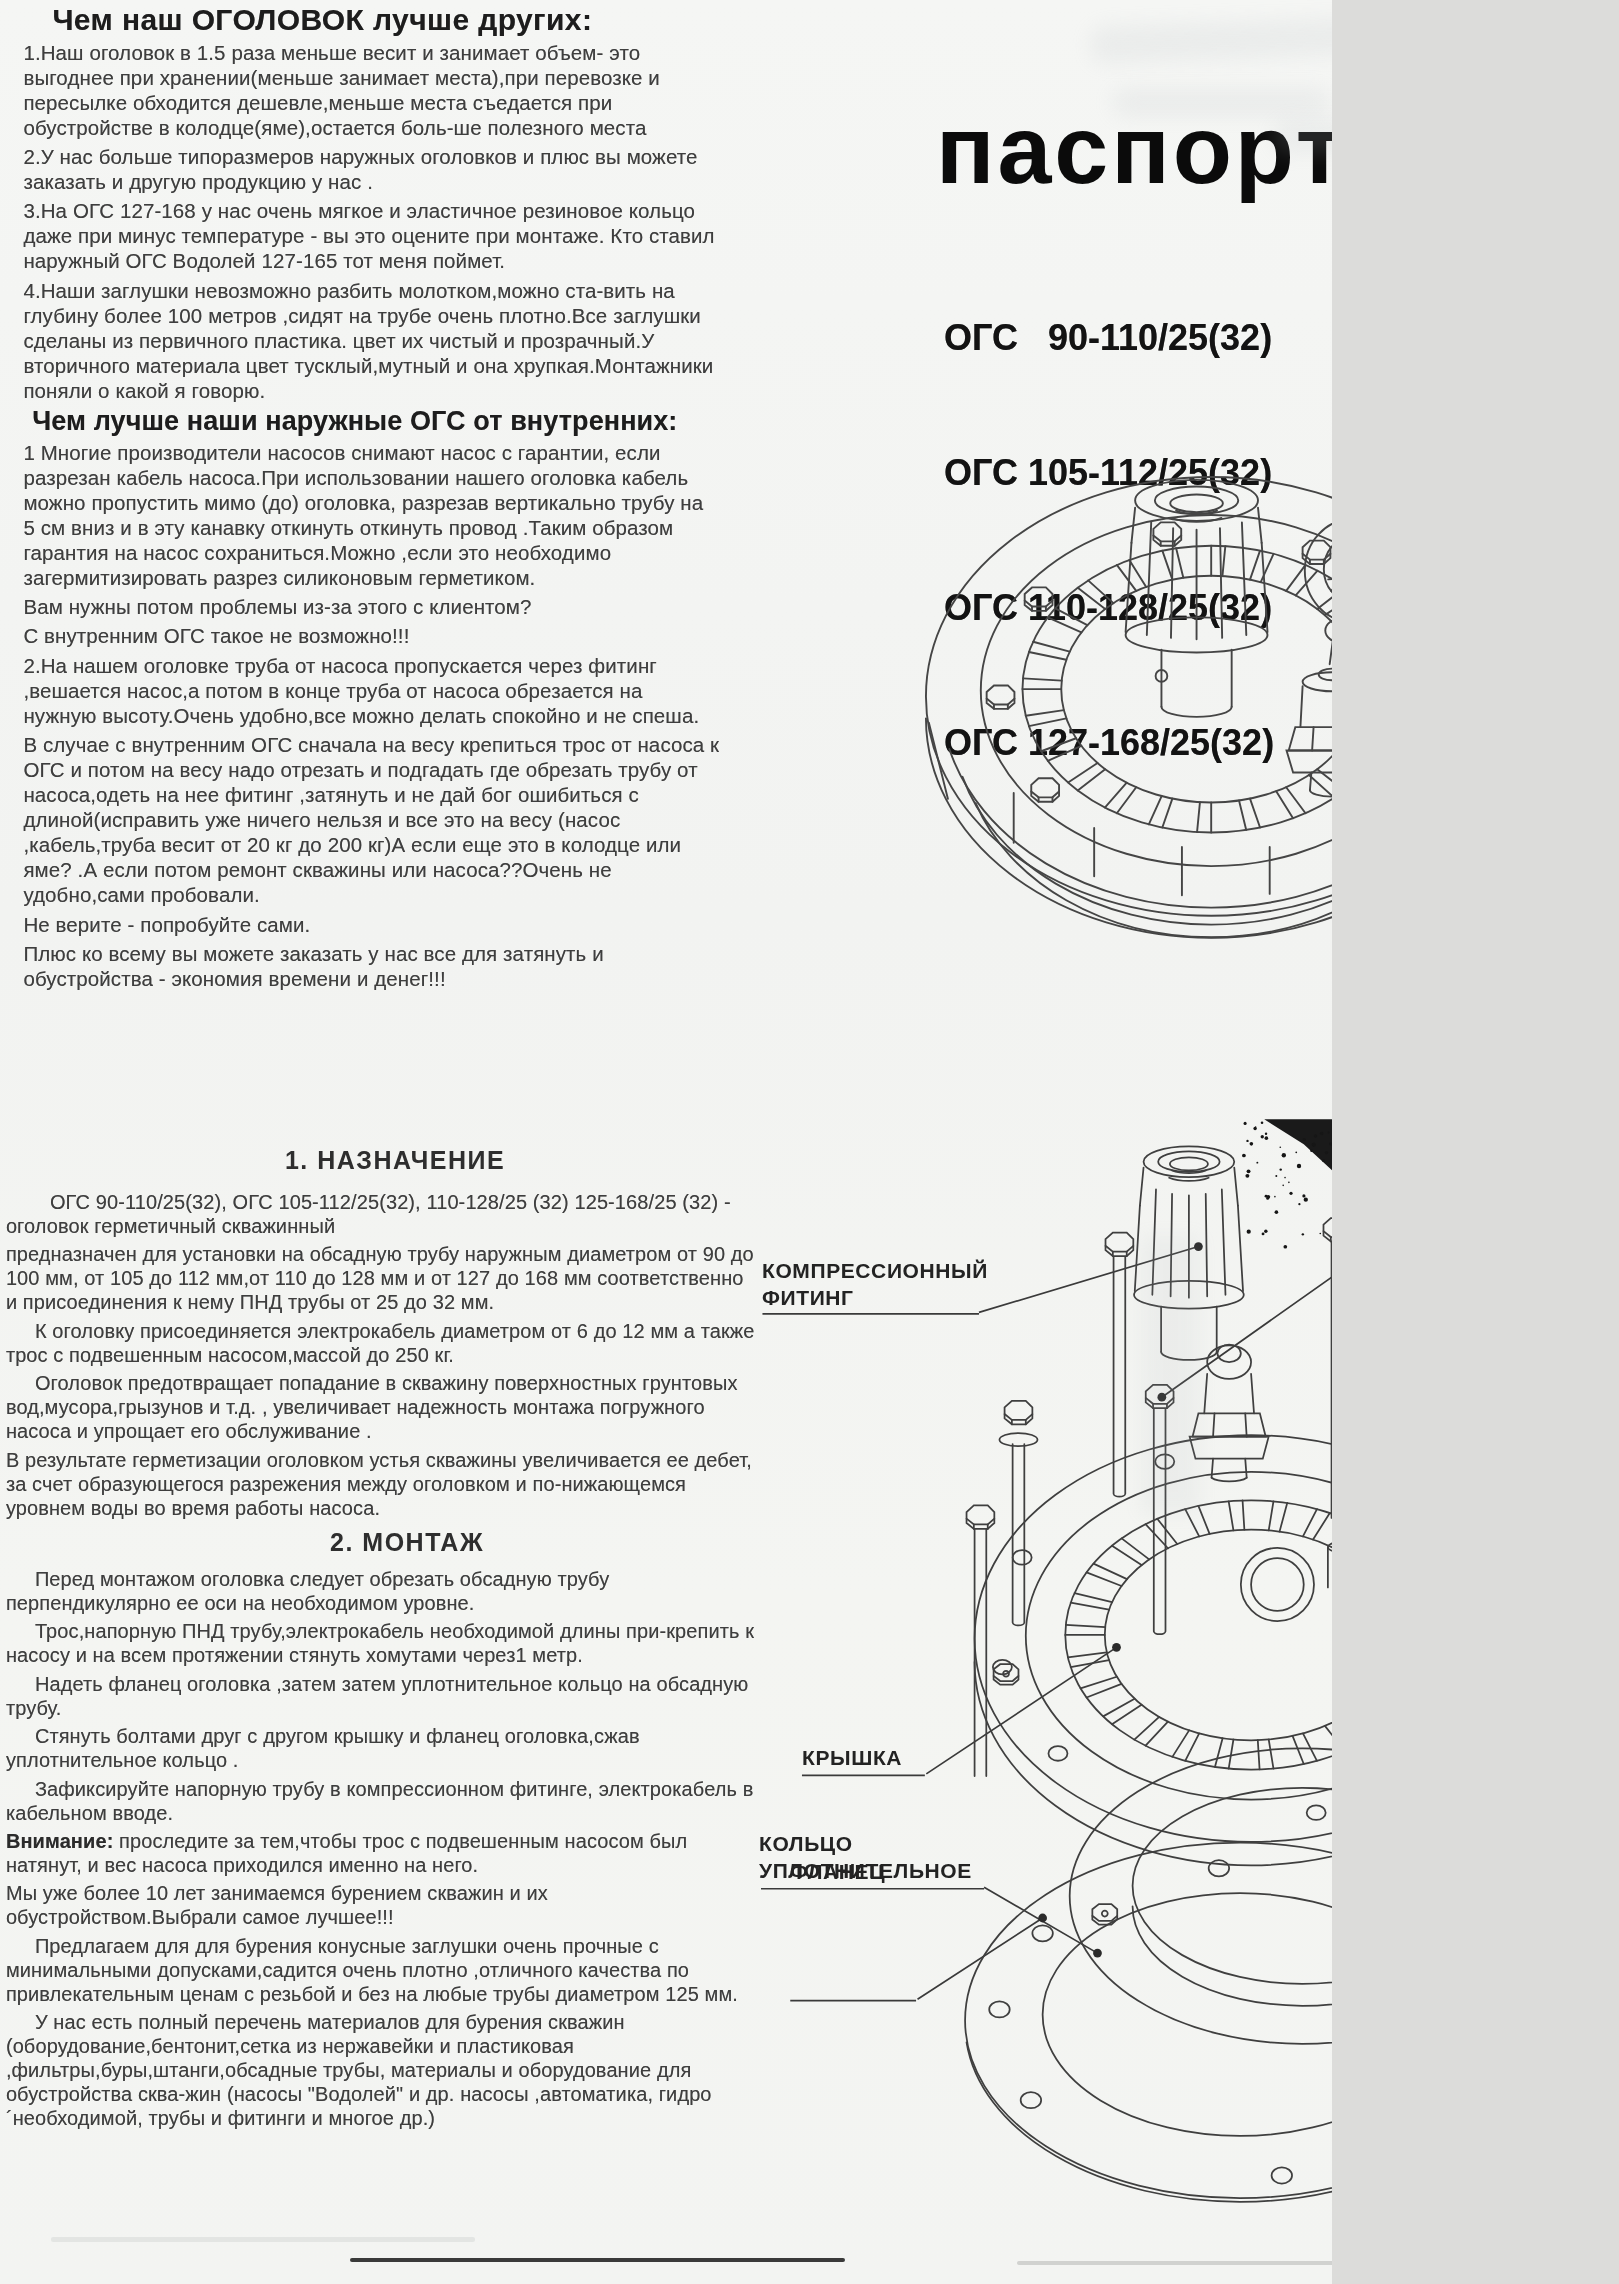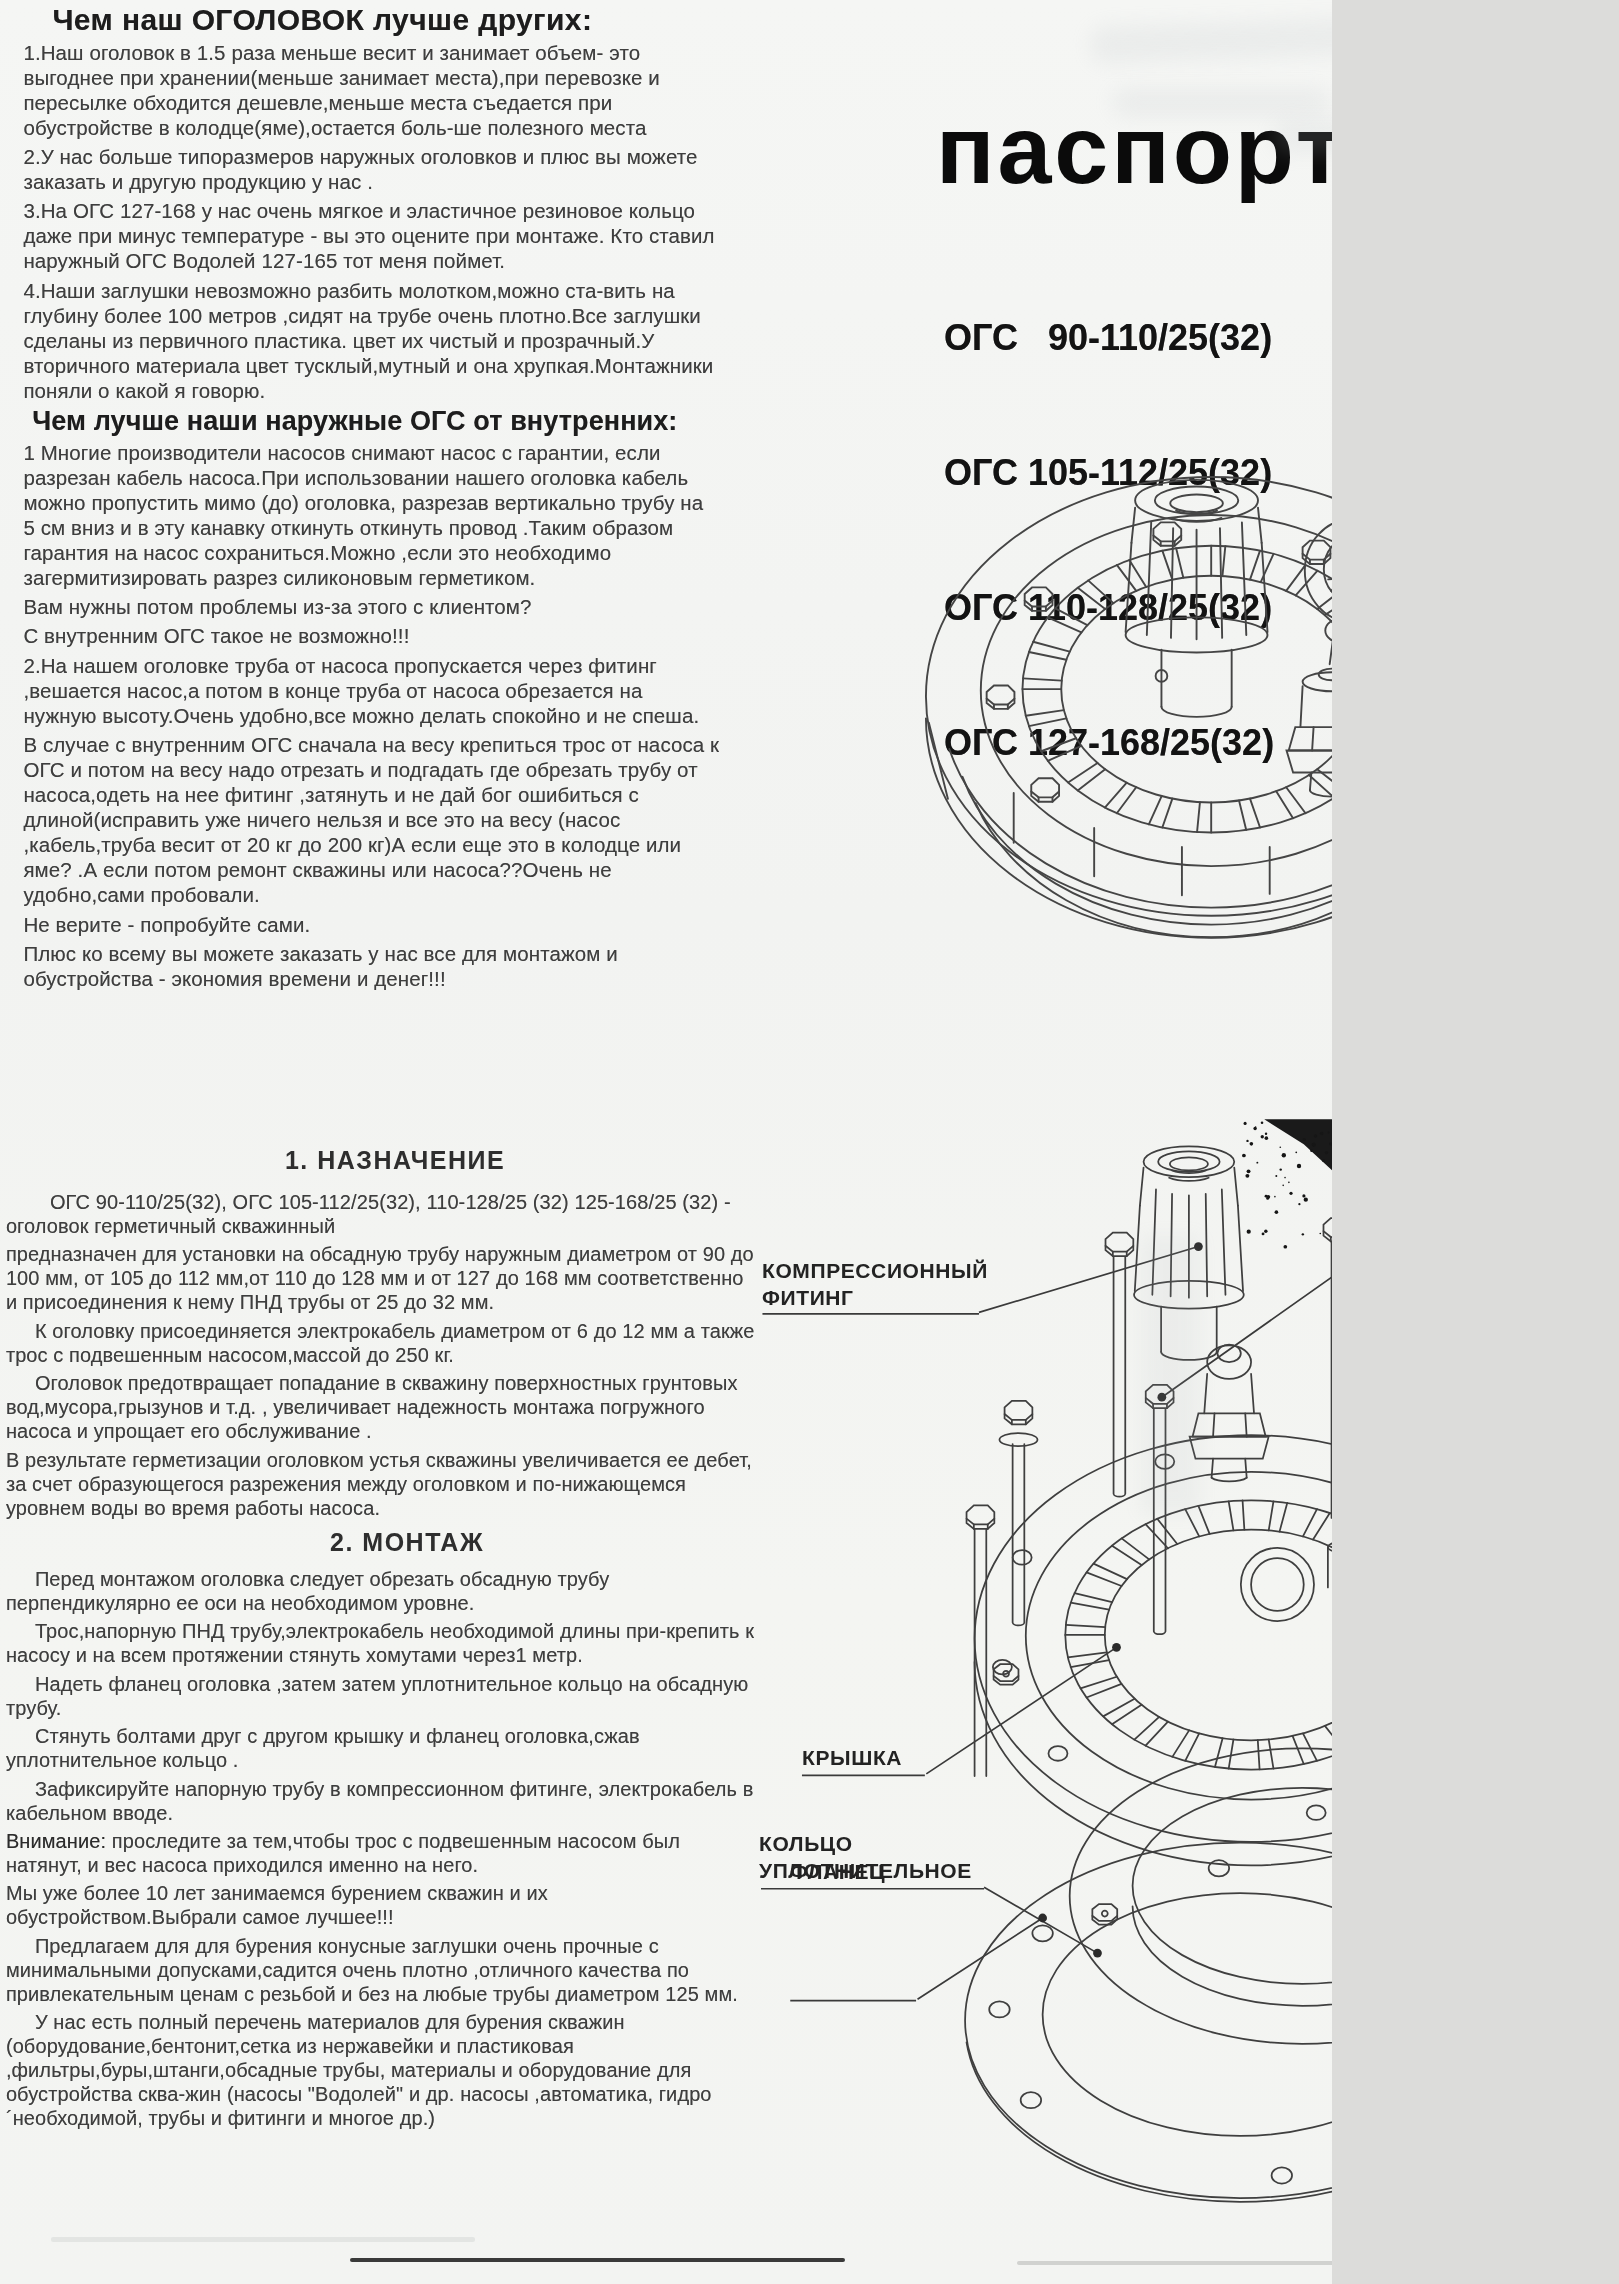--- a/index.html
+++ b/index.html
@@ -21,21 +21,21 @@
   .sech{width:732px;text-align:center;font-size:25px;font-weight:700;letter-spacing:1.5px;color:#2e2e2e;}
   #s1h{left:29px;top:1146px;}
   #s2h{left:41px;top:1528px;}
   .col2{left:5.9px;width:751px;font-size:20px;line-height:24px;letter-spacing:0.1px;
         text-shadow:0 0 0.4px rgba(62,62,62,.5);}
   #col2{top:1190px;}
   #col3{top:1567px;width:754px;}
   .col2 p{margin:0 0 4.4px 0;}
   .ind{text-indent:29px;}
   .ind60{text-indent:44px;}
-  b{font-weight:400;color:#2b2b2b;}
+  b{font-weight:700;color:#2b2b2b;}
   
   .lbl{position:absolute;font-weight:700;font-size:21px;line-height:27px;color:#232323;letter-spacing:0.6px;z-index:5;}
   #lbl-shpilka{left:1491px;top:1133px;background:rgba(243,244,242,.88);padding:0 0;}
   #lbl-kabelny{left:1487px;top:1171px;width:146px;}
   #lbl-kompress{left:762px;top:1257px;width:227px;}
   #lbl-bolt{left:1523px;top:1339px;}
   #lbl-shayba{left:1511px;top:1427px;}
   #lbl-kryshka{left:802px;top:1744px;}
   #lbl-gayka{left:1479px;top:1725px;}
   #lbl-koltso{left:759px;top:1830px;width:241px;}
@@ -59,21 +59,21 @@
     <p>2.У нас больше типоразмеров наружных оголовков и плюс вы можете заказать и другую продукцию у нас .</p>
     <p>3.На ОГС 127-168 у нас очень мягкое и эластичное резиновое кольцо даже при минус температуре - вы это оцените при монтаже. Кто ставил наружный ОГС Водолей 127-165 тот меня поймет.</p>
     <p>4.Наши заглушки невозможно разбить молотком,можно ста-вить на глубину более 100 метров ,сидят на трубе очень плотно.Все заглушки сделаны из первичного пластика. цвет их чистый и прозрачный.У вторичного материала цвет тусклый,мутный и она хрупкая.Монтажники поняли о какой я говорю.</p>
     <div class="t2">Чем лучше наши наружные ОГС от внутренних:</div>
     <p>1 Многие производители насосов снимают насос с гарантии, если разрезан кабель насоса.При использовании нашего оголовка кабель можно пропустить мимо (до) оголовка, разрезав вертикально трубу на 5 см вниз и в эту канавку откинуть откинуть провод .Таким образом гарантия на насос сохраниться.Можно ,если это необходимо загермитизировать разрез силиконовым герметиком.</p>
     <p>Вам нужны потом проблемы из-за этого с клиентом?</p>
     <p>С внутренним ОГС такое не возможно!!!</p>
     <p>2.На нашем оголовке труба от насоса пропускается через фитинг ,вешается насос,а потом в конце труба от насоса обрезается на нужную высоту.Очень удобно,все можно делать спокойно и не спеша.</p>
     <p>В случае с внутренним ОГС сначала на весу крепиться трос от насоса к ОГС и потом на весу надо отрезать и подгадать где обрезать  трубу от насоса,одеть на нее фитинг ,затянуть и не дай бог ошибиться с длиной(исправить уже ничего нельзя и все это на весу (насос ,кабель,труба весит от 20 кг до 200  кг)А если еще это в колодце или яме? .А если потом ремонт  скважины или насоса??Очень не удобно,сами пробовали.</p>
     <p>Не верите - попробуйте сами.</p>
-    <p>Плюс ко всему вы можете заказать у нас все для монтажом и обустройства - экономия времени и денег!!!</p>
+    <p>Плюс ко всему вы можете заказать у нас все для затянуть и обустройства - экономия времени и денег!!!</p>
   </div>
 
   <div id="passport" class="abs">паспорт</div>
   <div id="models" class="abs">
     <div>ОГС   90-110/25(32)</div>
     <div>ОГС 105-112/25(32)</div>
     <div>ОГС 110-128/25(32)</div>
     <div>ОГС 127-168/25(32)</div>
   </div>
 

